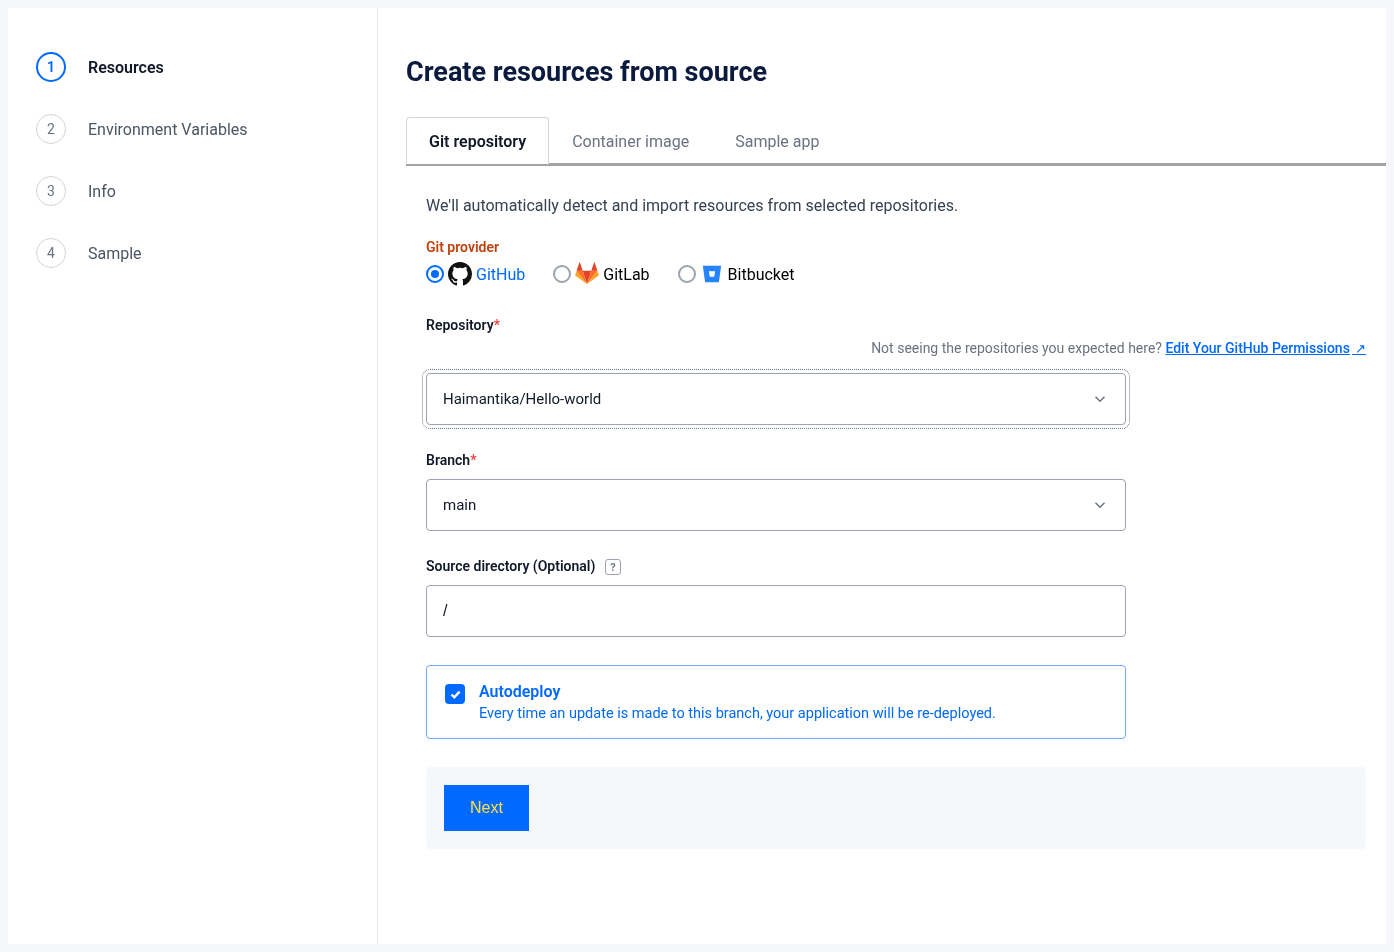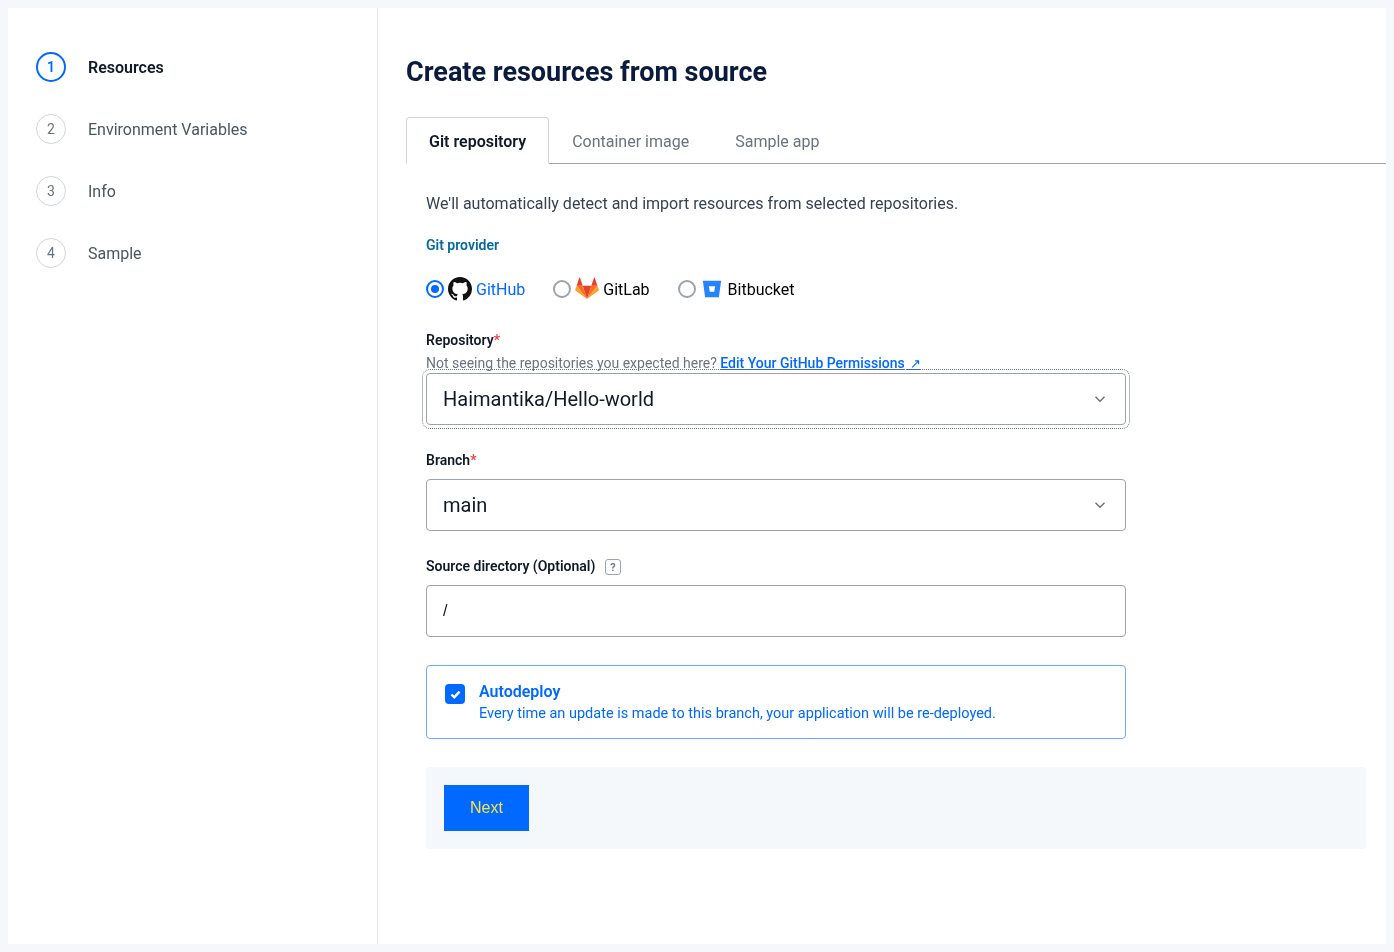--- a/index.html
+++ b/index.html
@@ -60,21 +60,21 @@
   }
   h1.page-title {
     font-size: 27px;
     font-weight: 700;
     color: #0b1b3d;
     margin-bottom: 28px;
   }
   
   .tabs {
     display: flex;
-    border-bottom: 1px solid #a3a3a3;
+    border-bottom: 3px solid #a3a3a3;
     gap: 0;
   }
   .tab {
     padding: 14px 22px 12px 22px;
     font-size: 16px;
     color: #6b7280;
     cursor: pointer;
     border: 1px solid transparent;
     border-bottom: none;
     position: relative;
@@ -93,22 +93,22 @@
     padding: 30px 20px 24px 20px;
   }
   .intro {
     font-size: 16px;
     color: #374151;
     margin-bottom: 24px;
   }
   .section-label {
     font-size: 14px;
     font-weight: 600;
-    color: #0369a1;
-    margin-bottom: 24px;
+    color: #c2410c;
+    margin-bottom: 7px;
     display: block;
   }
   
   .providers {
     display: flex;
     align-items: center;
     gap: 28px;
     margin-bottom: 30px;
   }
   .provider {
@@ -158,38 +158,39 @@
     font-size: 14px;
     font-weight: 600;
     color: #111827;
   }
   .req {
     color: #ef4444;
   }
   .hint {
     font-size: 14px;
     color: #6b7280;
-    margin: 6px 0 2px 0;
+    margin: 6px 0 17px 0;
+    text-align: right;
   }
   .hint a {
     color: #0069ff;
     text-decoration: underline;
     font-weight: 500;
   }
   .select {
     width: 700px;
     max-width: 100%;
     height: 52px;
     border: 1px solid #9ca3af;
     border-radius: 4px;
     padding: 0 16px;
     display: flex;
     align-items: center;
     justify-content: space-between;
-    font-size: 20px;
+    font-size: 15px;
     color: #111827;
     cursor: pointer;
     background: #fff;
   }
   .select.focused {
     outline: 1px dotted #6b7280;
     outline-offset: 3px;
   }
   .chevron {
     width: 18px;

